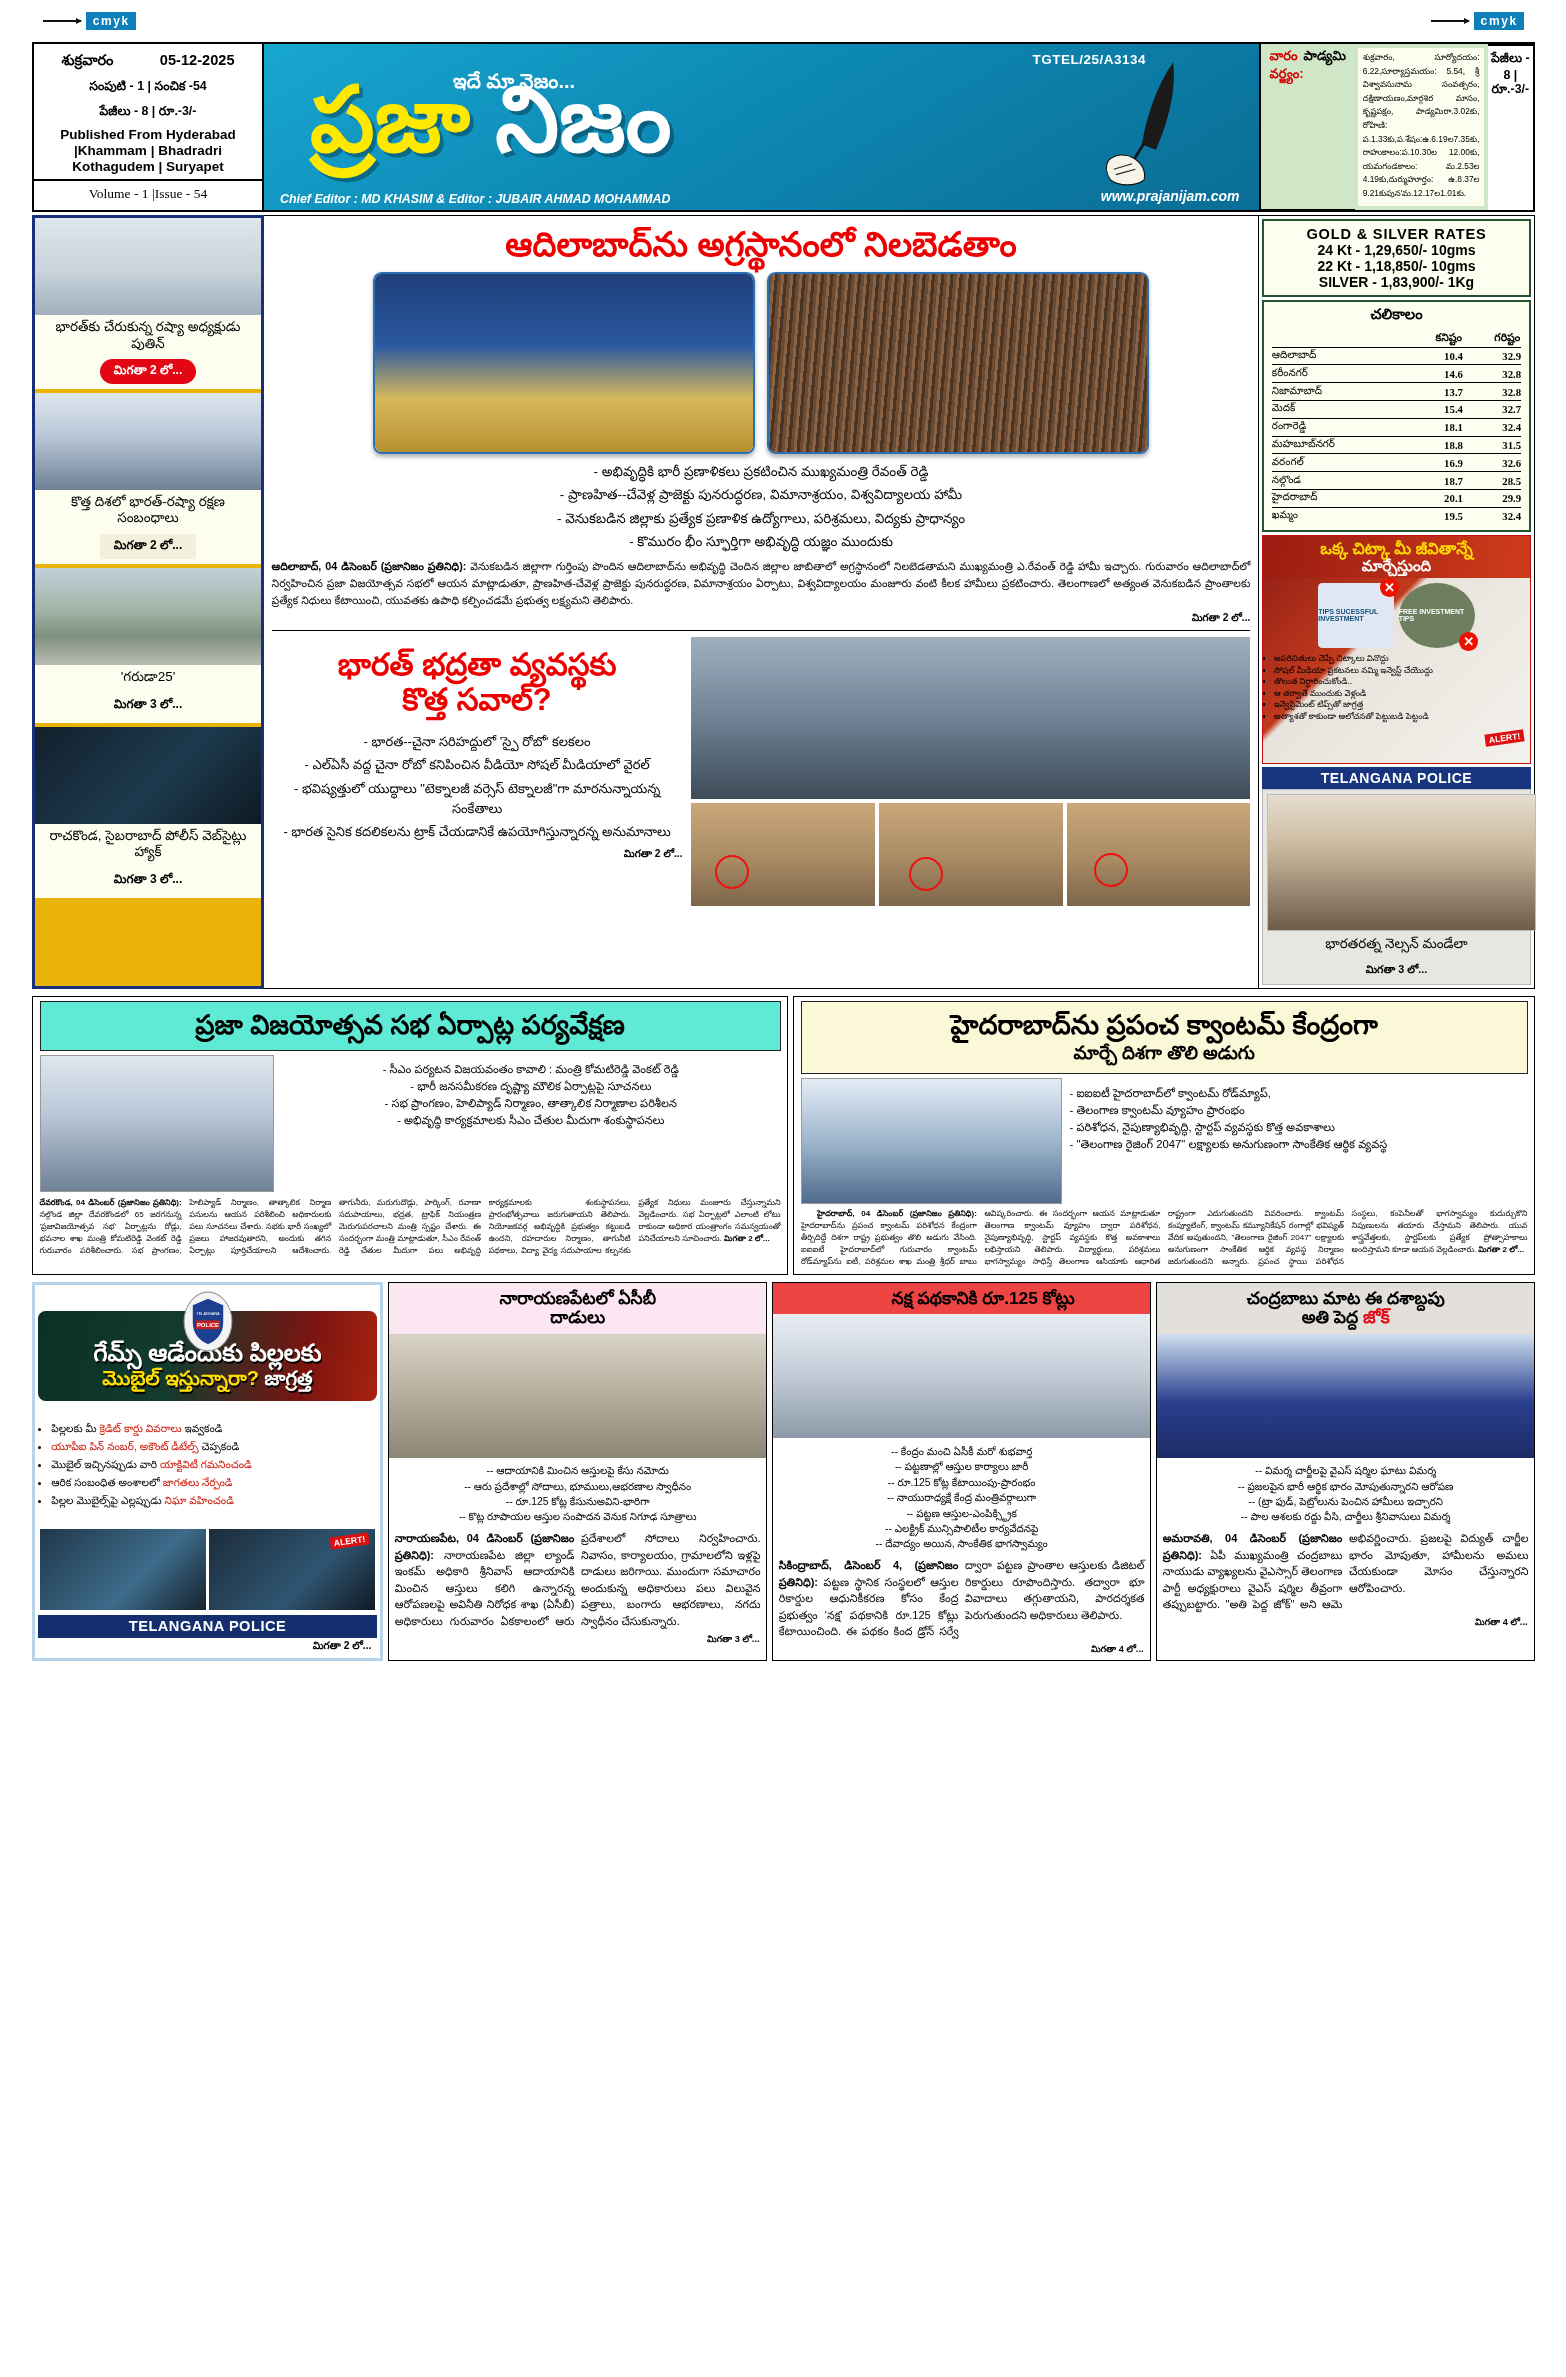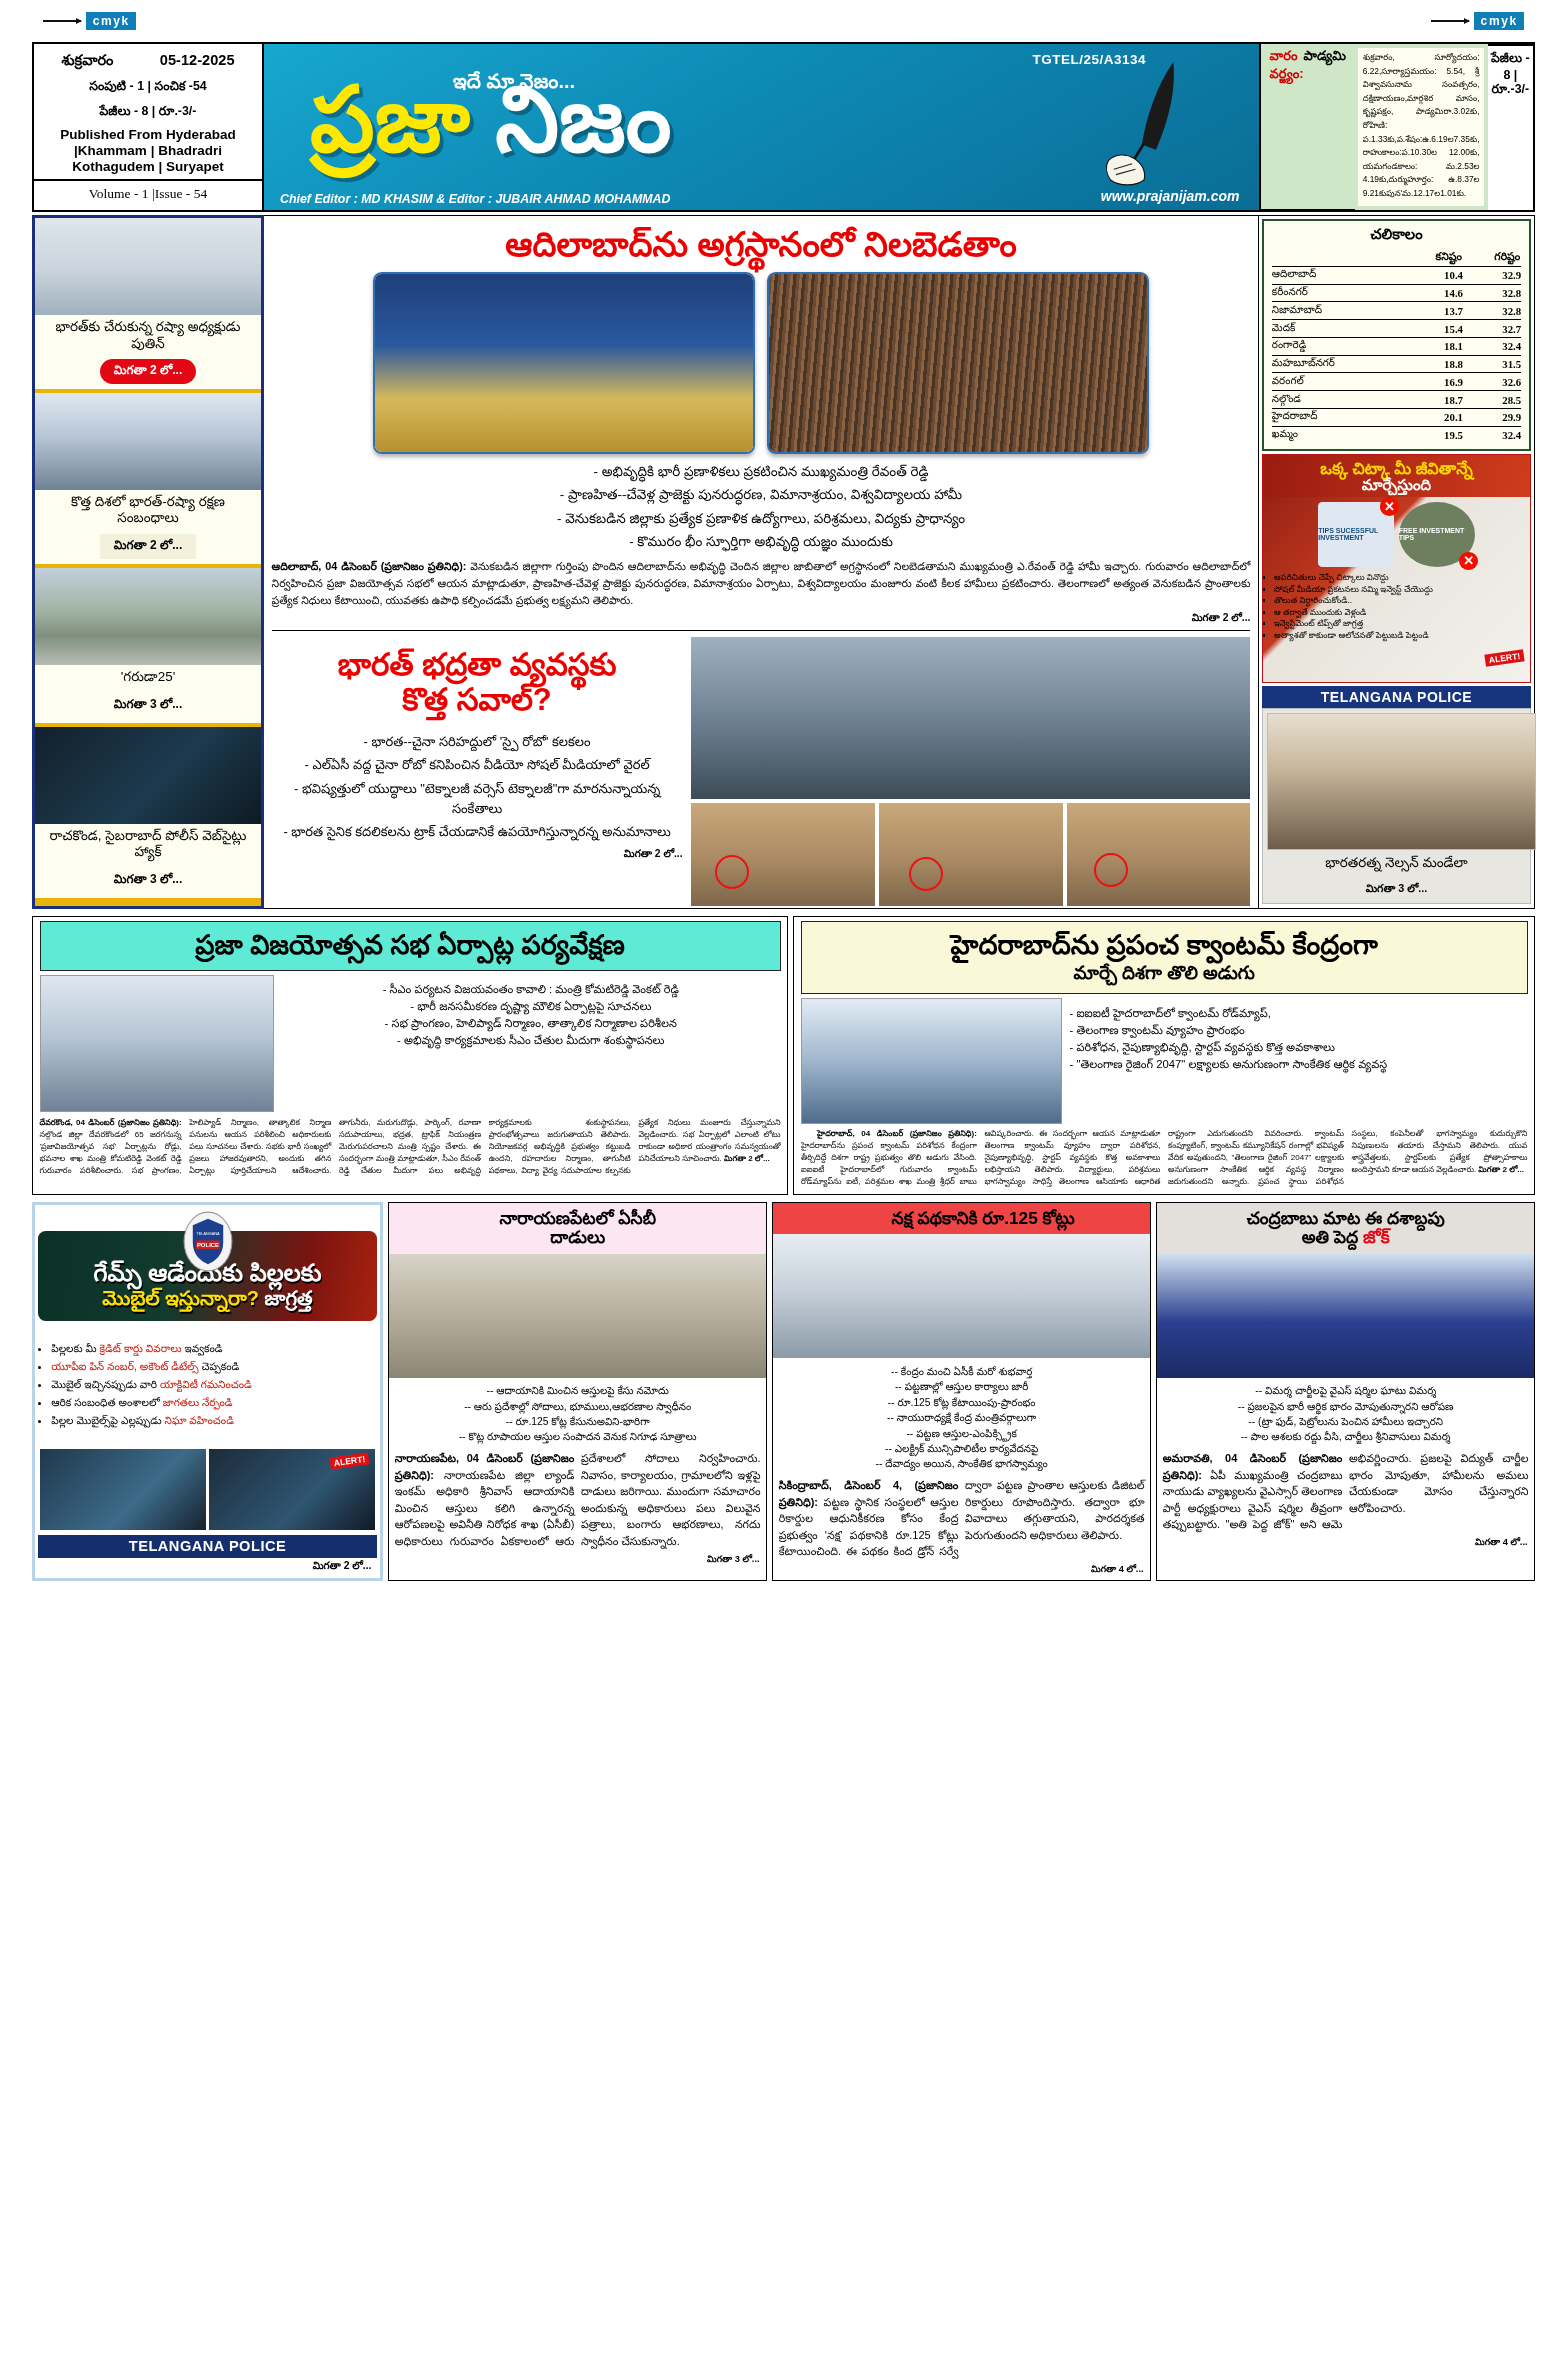--- a/index.html
+++ b/index.html
@@ -323,20 +323,26 @@
             <div class="terr ph desert">
                   <span class="circmark" style="left:27px;top:50px;"></span>
                 </div>
           </div>
         </div>
       </div>
     </div>
 
     <div class="col-right">
 
+      <div class="rates">
+        <div class="t">GOLD &amp; SILVER RATES</div>
+        <div class="l">24 Kt - 1,29,650/- 10gms</div>
+        <div class="l">22 Kt - 1,18,850/- 10gms</div>
+        <div class="l">SILVER - 1,83,900/- 1Kg</div>
+      </div>
 
       <div class="temp">
         <div class="ttl">చలికాలం</div>
         <table>
           <thead>
             <tr>
               <th></th>
               <th>కనిష్టం</th>
               <th>గరిష్టం</th>
             </tr>

